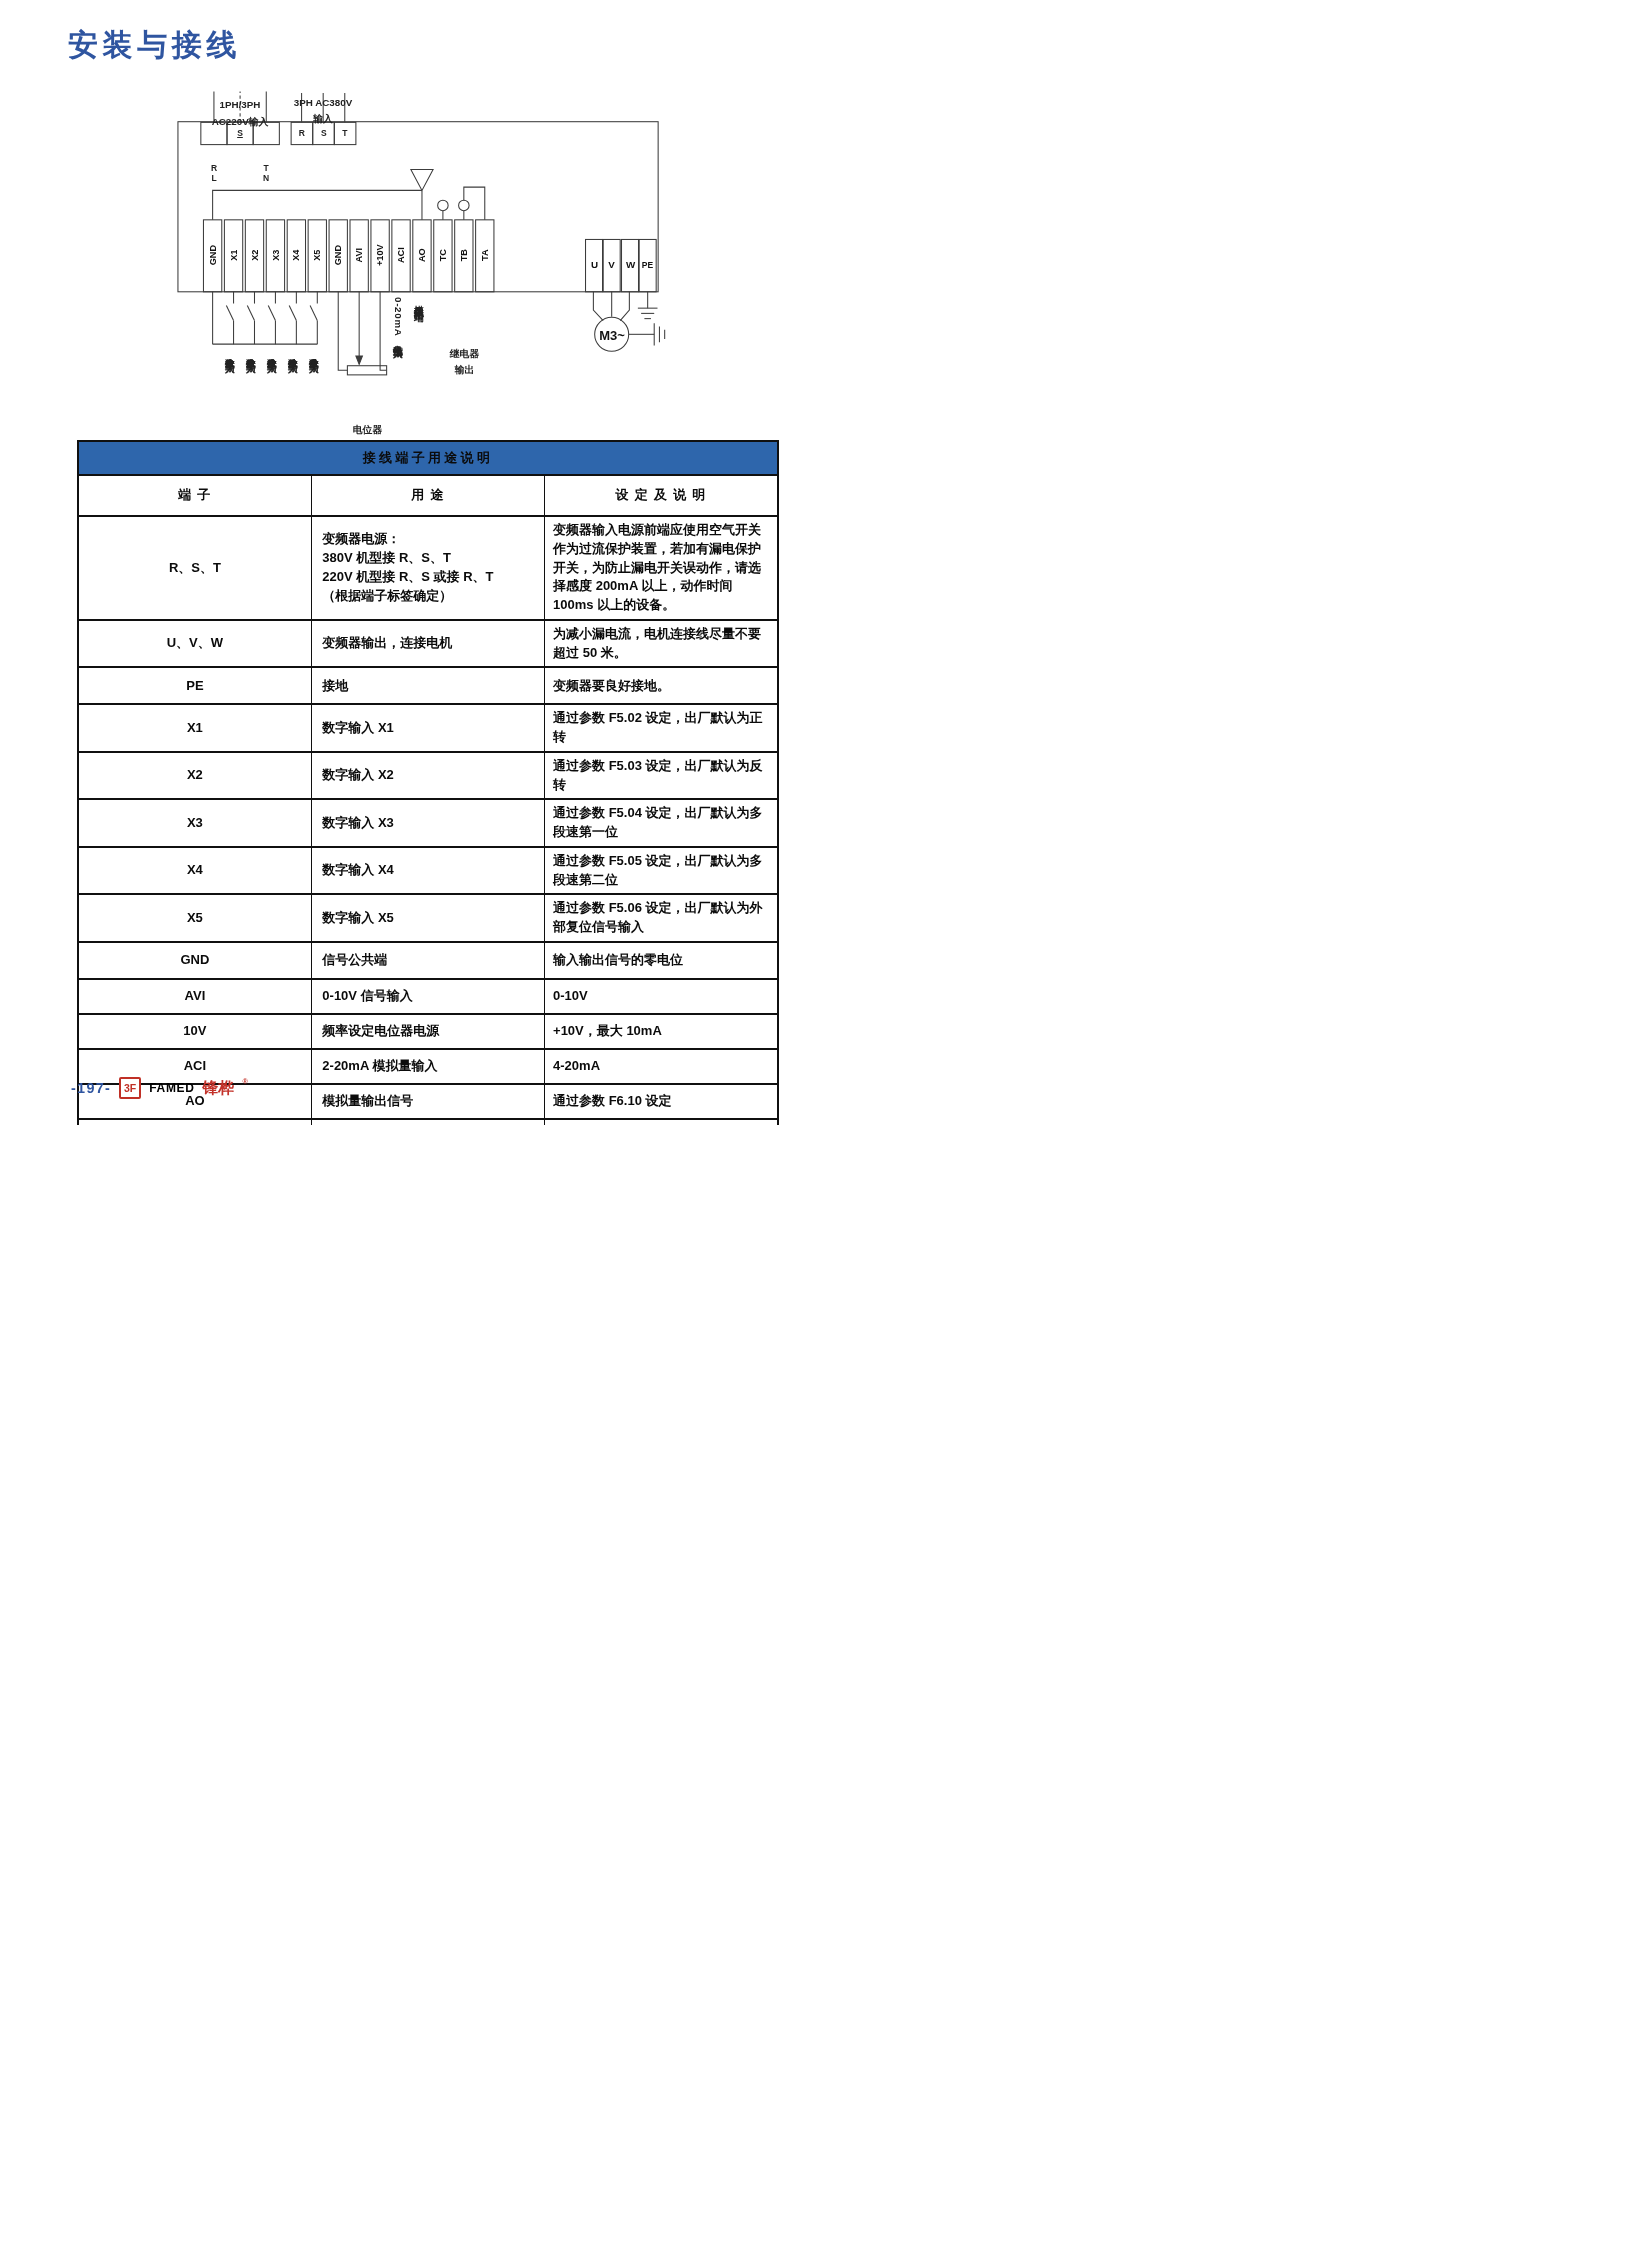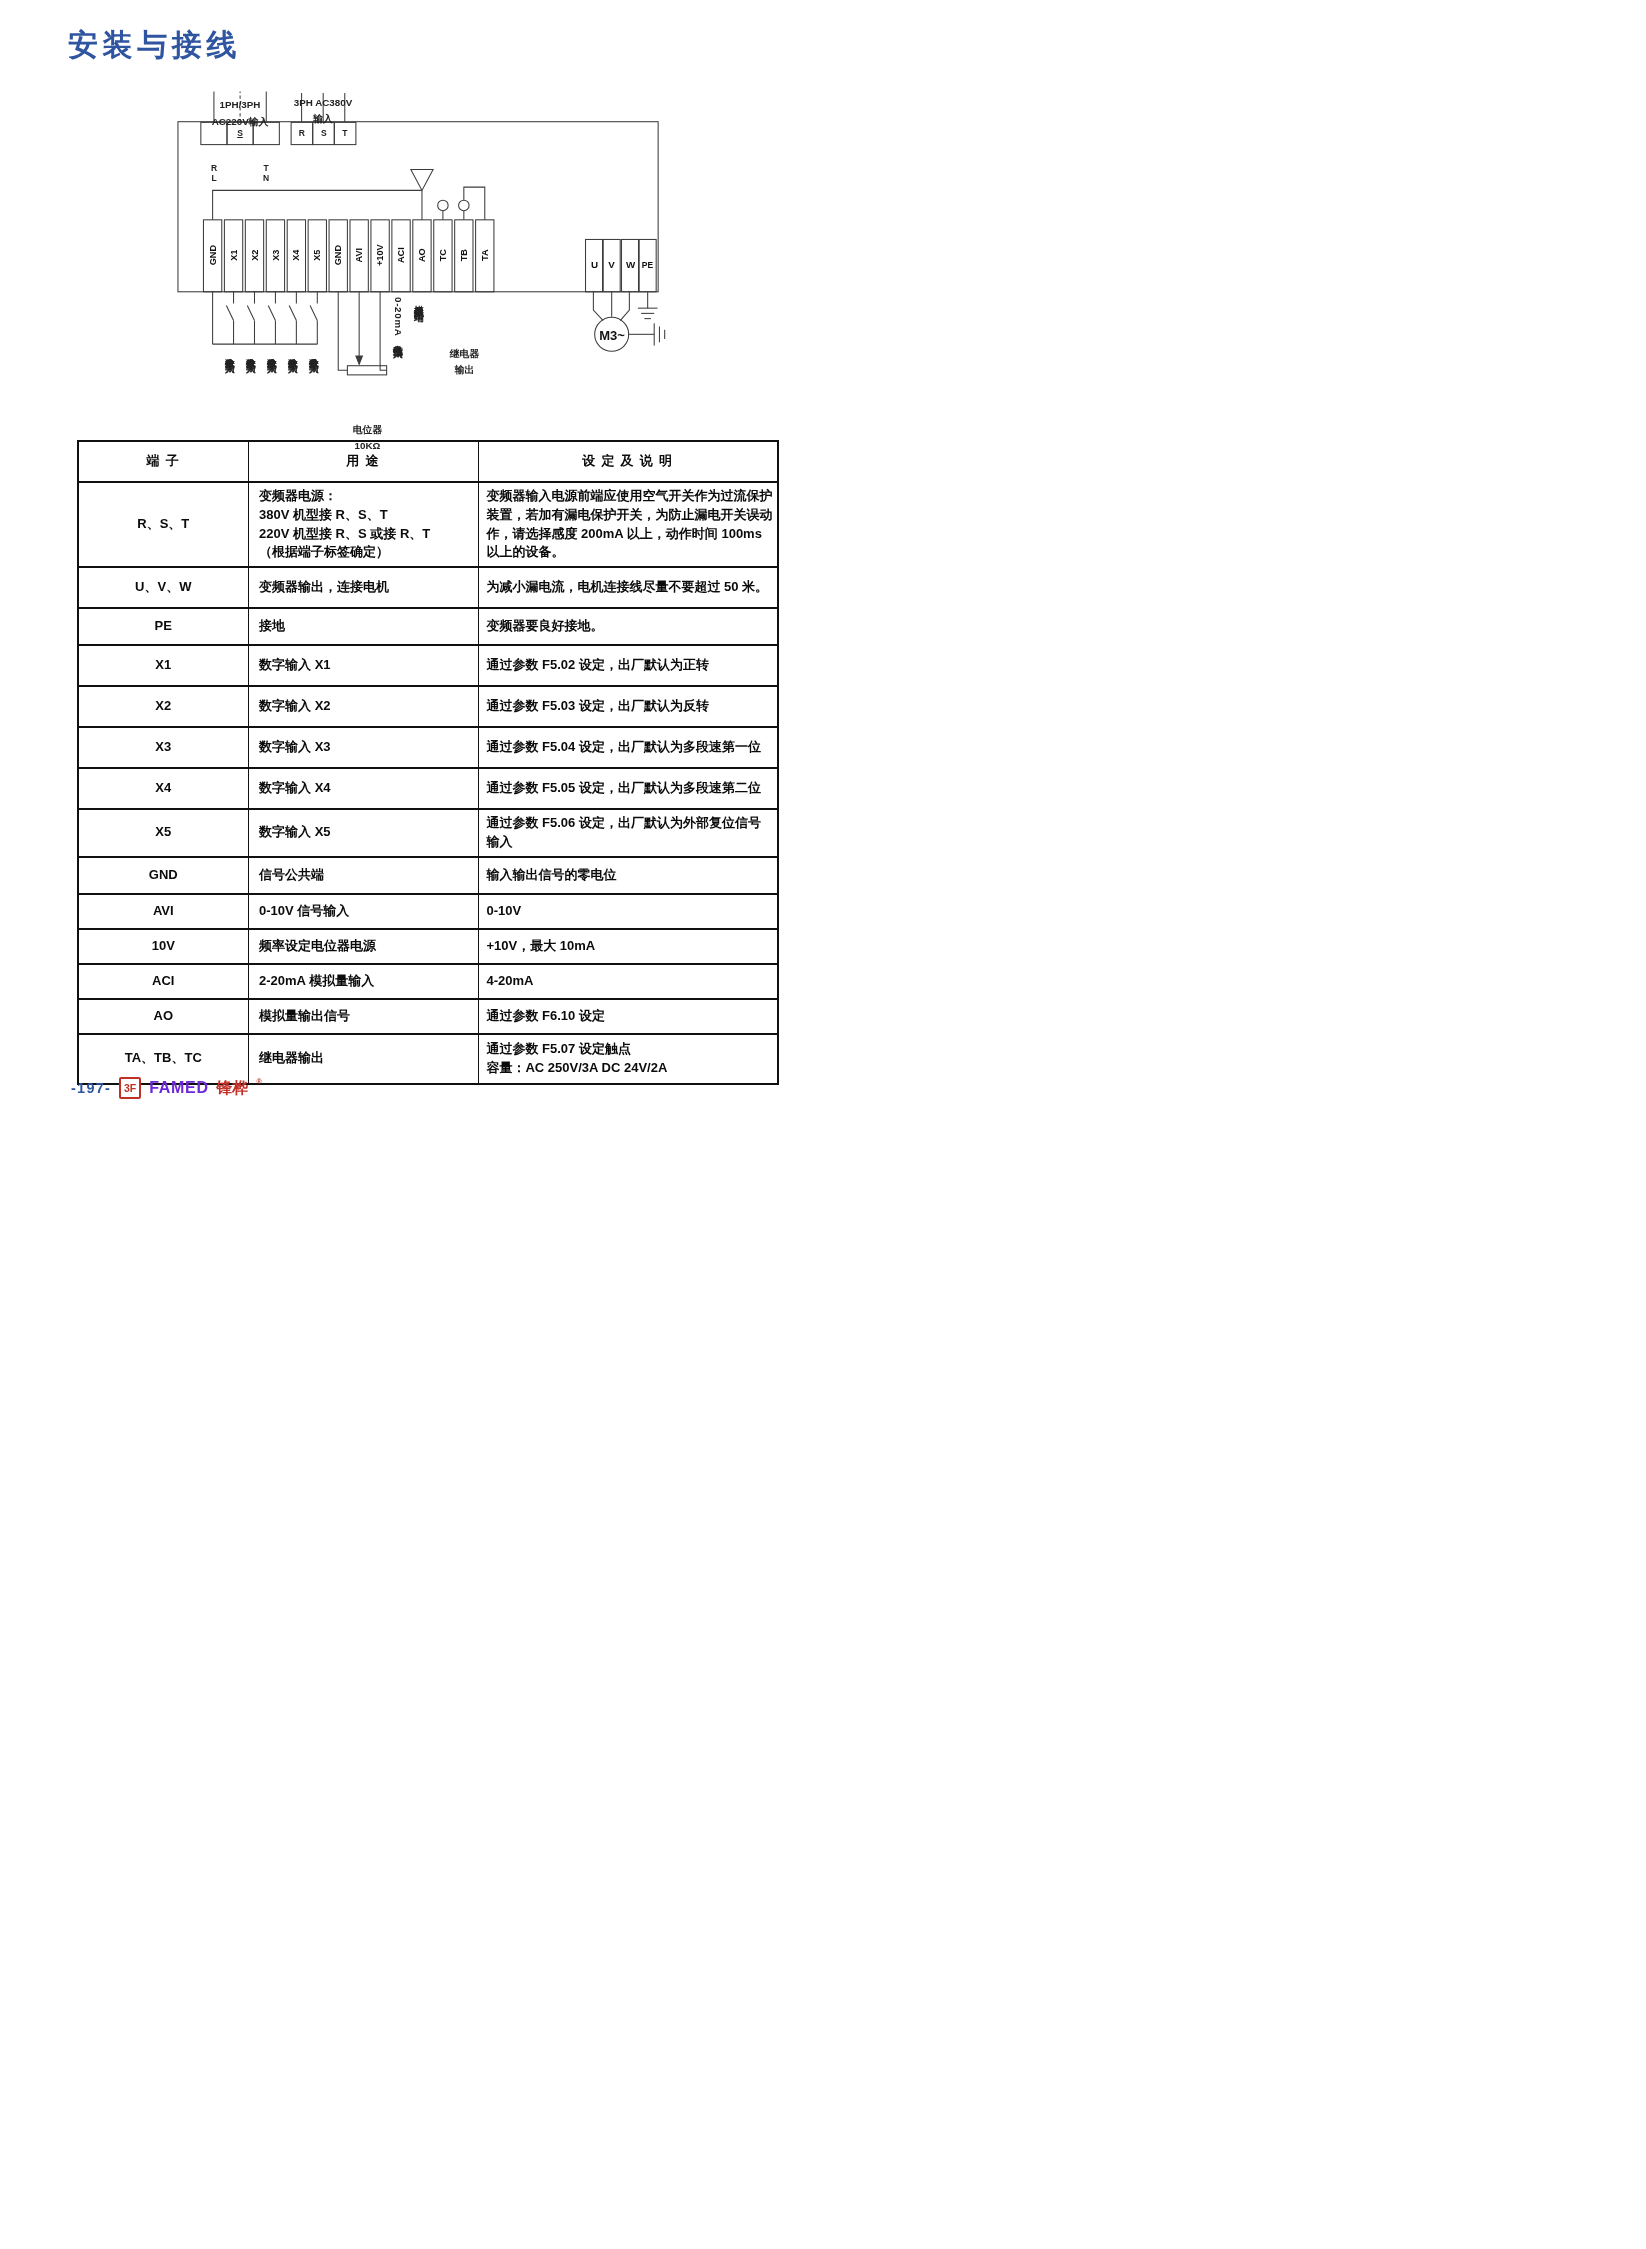--- a/index.html
+++ b/index.html
@@ -43,21 +43,21 @@
   td.c3{width:43%;padding:3.9px 3.9px 3.9px 7.9px;text-align:left;}
   tr.hdr td.c2, tr.hdr td.c3{text-align:center;padding:0;}
   tr.h108{height:71px;} tr.h76{height:50px;} tr.h62{height:41px;} tr.h56{height:37px;} tr.h54{height:35px;}
 
   
   #footer{position:absolute;left:71px;top:1077px;display:flex;align-items:center;gap:7.9px;}
   .pageno{color:#2F55A0;font-size:14.4px;font-weight:bold;letter-spacing:1.3px;}
   .logo-mark{display:inline-flex;align-items:center;justify-content:center;width:18.3px;height:18.3px;
              border:2.6px solid #C03026;border-radius:2px;color:#C03026;font-size:10.5px;font-weight:900;
              background:#fff;}
-  .logo-text{color:#6d28d9;font-size:16px;font-weight:900;letter-spacing:0.7px;}
+  .logo-text{color:#000000;font-size:12px;font-weight:900;letter-spacing:0.7px;}
   .logo-cn{color:#C3322A;font-size:15.7px;font-weight:900;position:relative;}
   .reg{color:#C3322A;font-size:7.2px;vertical-align:top;position:relative;top:-6.5px;left:0.7px;font-weight:bold;}
 </style>
 </head>
 <body>
 
 <div id="page">
 
   <div class="doc-title">安装与接线</div>
 
@@ -197,20 +197,23 @@
 
     <div class="lbl smalllbl prelines" style="left:425px;top:250px;width:79px;">继电器
 输出</div>
     <div class="lbl smalllbl prelines" style="left:336px;top:326px;width:63px;">电位器
 10KΩ</div>
     <div class="motorlbl" style="left:595px;top:272px;width:34px;">M3~</div>
   </div>
 
   <table id="termtable">
     <tbody>
+      <tr class="band-row">
+          <td class="band" colspan="3">接线端子用途说明</td>
+        </tr>
       <tr class="hdr">
         <td class="c1">端 子</td>
         <td class="c2">用 途</td>
         <td class="c3">设 定 及 说 明</td>
       </tr>
       <tr class="h108">
         <td class="c1">R、S、T</td>
         <td class="c2 prelines">变频器电源：
 380V 机型接 R、S、T
 220V 机型接 R、S 或接 R、T

